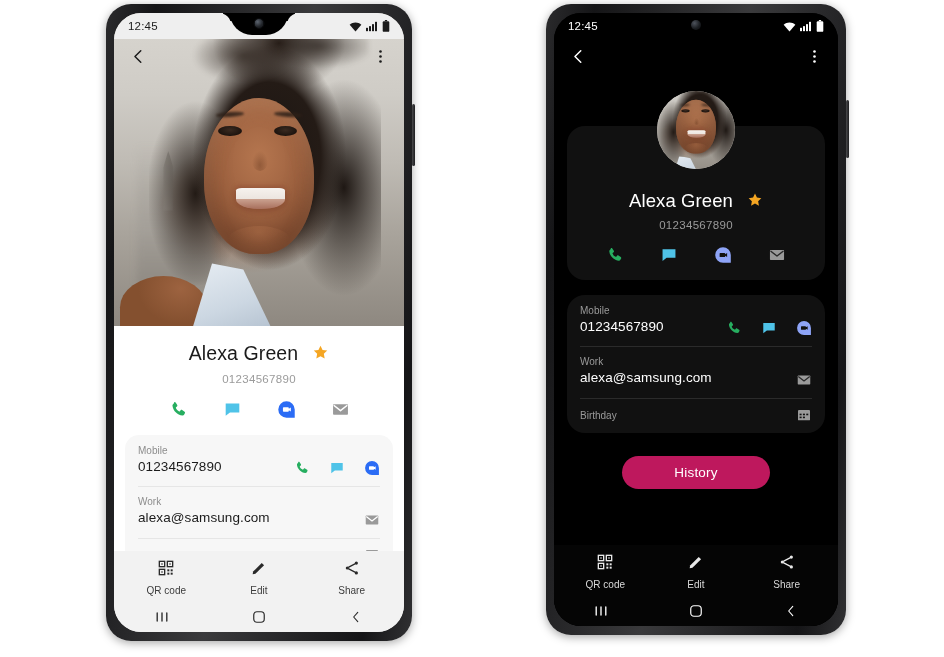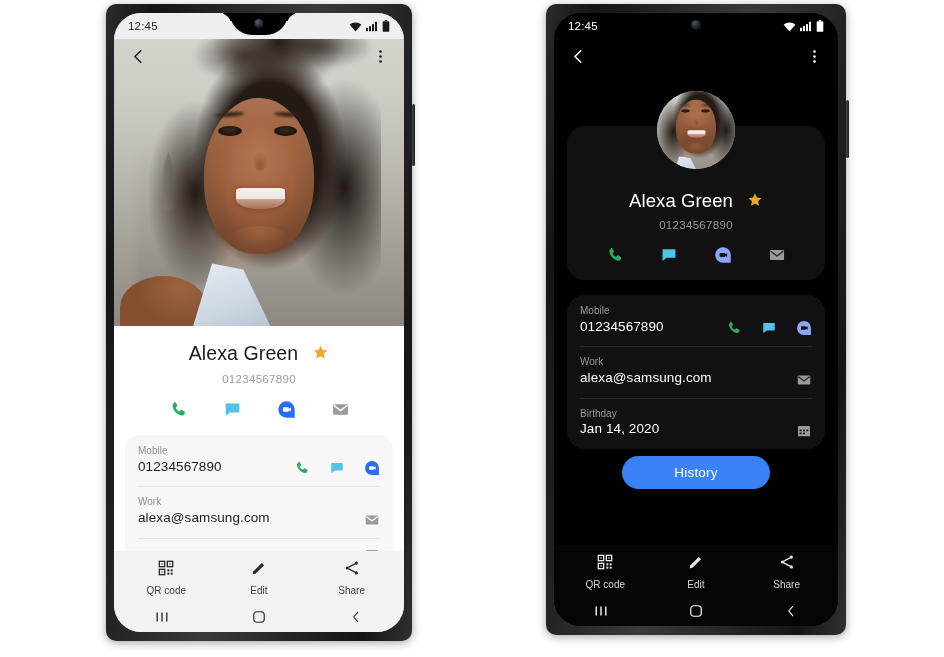--- a/index.html
+++ b/index.html
@@ -7,21 +7,21 @@
     width: 944px; height: 657px;
     background: #ffffff;
     font-family: "Liberation Sans", sans-serif;
     overflow: hidden;
     position: relative;
   }
 
   
   .phone {
     position: absolute;
-    border-radius: 10px;
+    border-radius: 25px;
     background: linear-gradient(100deg,#2b2b2d 0%,#151517 12%,#3a3a3c 50%,#151517 88%,#313133 100%);
     padding: 9px 8px 9px 8px;
     box-shadow: 0 2px 10px rgba(0,0,0,.35);
   }
   .phone-inner {
     position: relative;
     width: 100%; height: 100%;
     border-radius: 27px;
     overflow: hidden;
     background: #000;
@@ -260,21 +260,21 @@
   .number-dark { text-align: center; font-size: 11.5px; color: #9a9a9a; margin-top: 7px; letter-spacing: .3px; }
   .details-dark {
     position: absolute; top: 282px; left: 13px; right: 13px;
     background: #111111; border-radius: 18px; overflow: hidden;
   }
   .details-dark .dlabel { color: #9a9a9a; }
   .details-dark .dvalue { color: #ffffff; }
   .details-dark .drow + .drow::before { background: #2b2b2b; }
   .history-wrap { position: absolute; top: 443px; left: 0; right: 0; display: flex; justify-content: center; }
   .history-btn {
-    background: #3b82f6; color: #ffffff;
+    background: #be185d; color: #ffffff;
     border: none; border-radius: 20px;
     padding: 9px 52px; font-size: 13.5px;
     font-family: "Liberation Sans", sans-serif;
     cursor: pointer; letter-spacing: .2px;
   }
 </style>
 </head>
 <body>
 
 <div class="phone" id="phone-left">
@@ -643,21 +643,20 @@
                 <rect x="2.6" y="5.4" width="18.8" height="13.2" rx="1" fill="#9a9a9a"></rect>
                 <path d="M3.4 6.6 12 13.4l8.6-6.8" fill="none" stroke="#2a2a2a" stroke-width="1.9" stroke-linejoin="round"></path>
               </svg>
             </span>
           </div>
         </div>
 
         <div class="drow">
           <div class="dtext">
             <div class="dlabel">Birthday</div>
-            <div class="dvalue">Jan 14, 2020</div>
           </div>
           <div class="drow-icons">
             <span class="ic">
               <svg width="16" height="16" viewBox="0 0 24 24">
                 <rect x="3" y="4.6" width="18" height="15.4" rx="1.4" fill="#9a9a9a"></rect>
                 <rect x="5.4" y="10" width="3" height="2.4" fill="#111"></rect>
                 <rect x="10.4" y="10" width="3" height="2.4" fill="#111"></rect>
                 <rect x="15.4" y="10" width="3" height="2.4" fill="#111"></rect>
                 <rect x="5.4" y="14.4" width="3" height="2.4" fill="#111"></rect>
                 <rect x="10.4" y="14.4" width="3" height="2.4" fill="#111"></rect>

